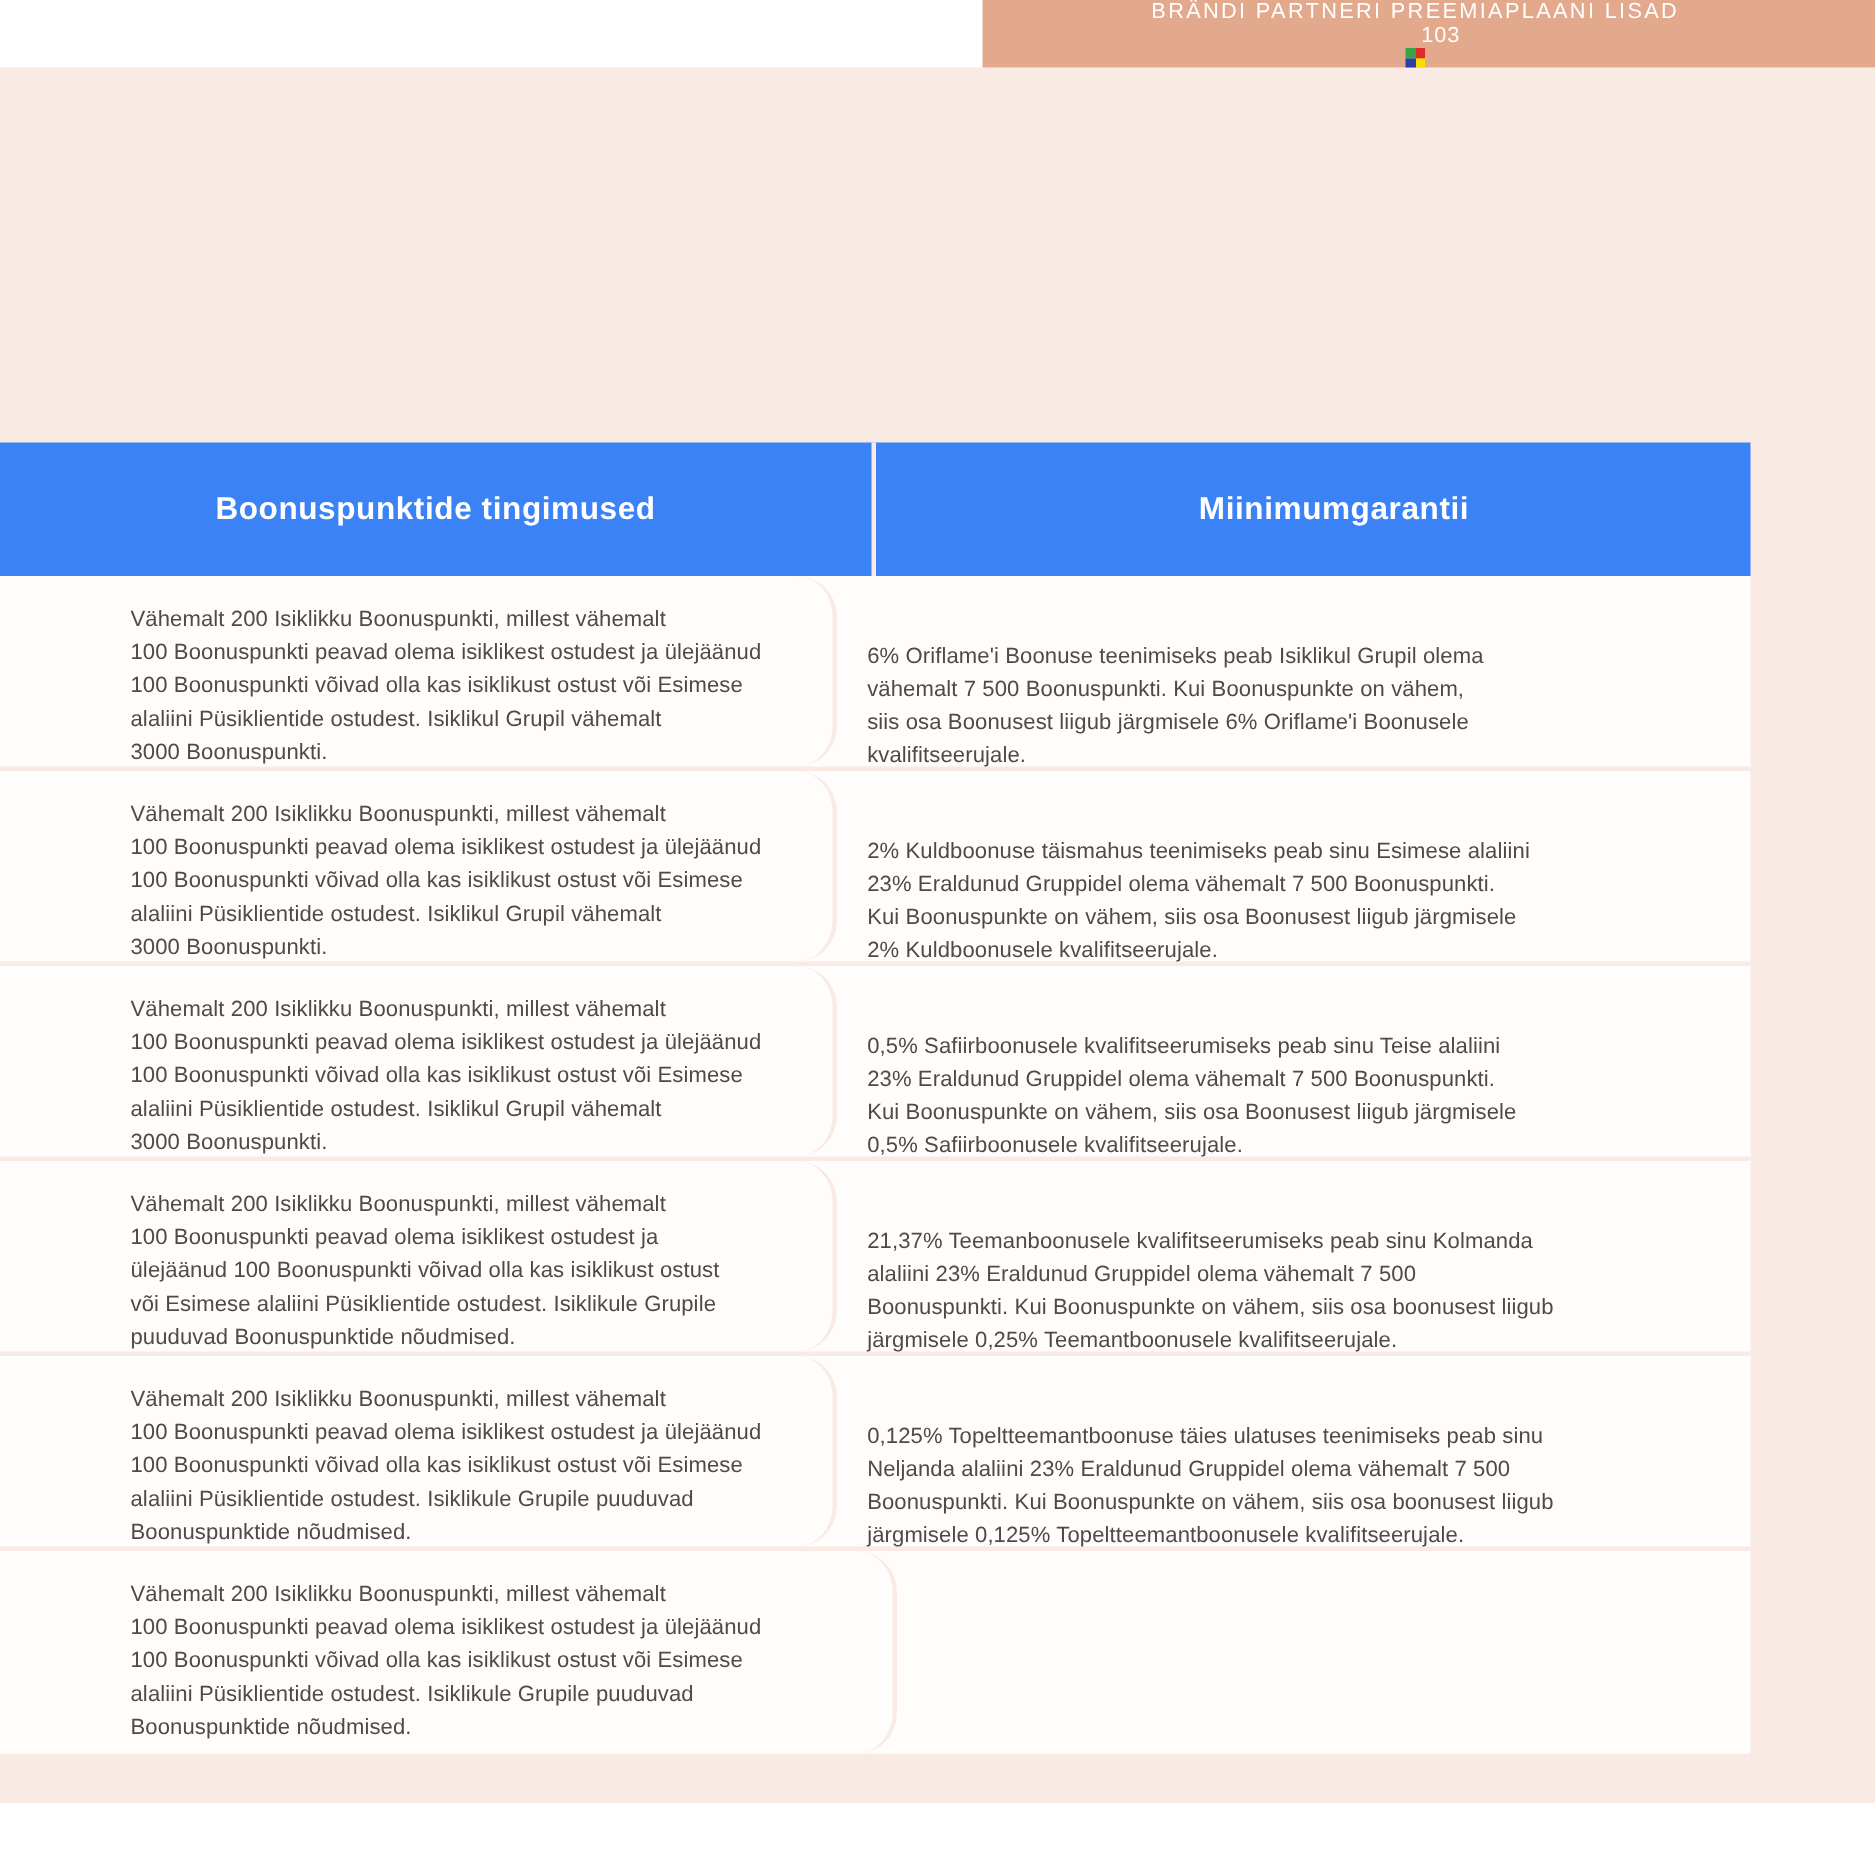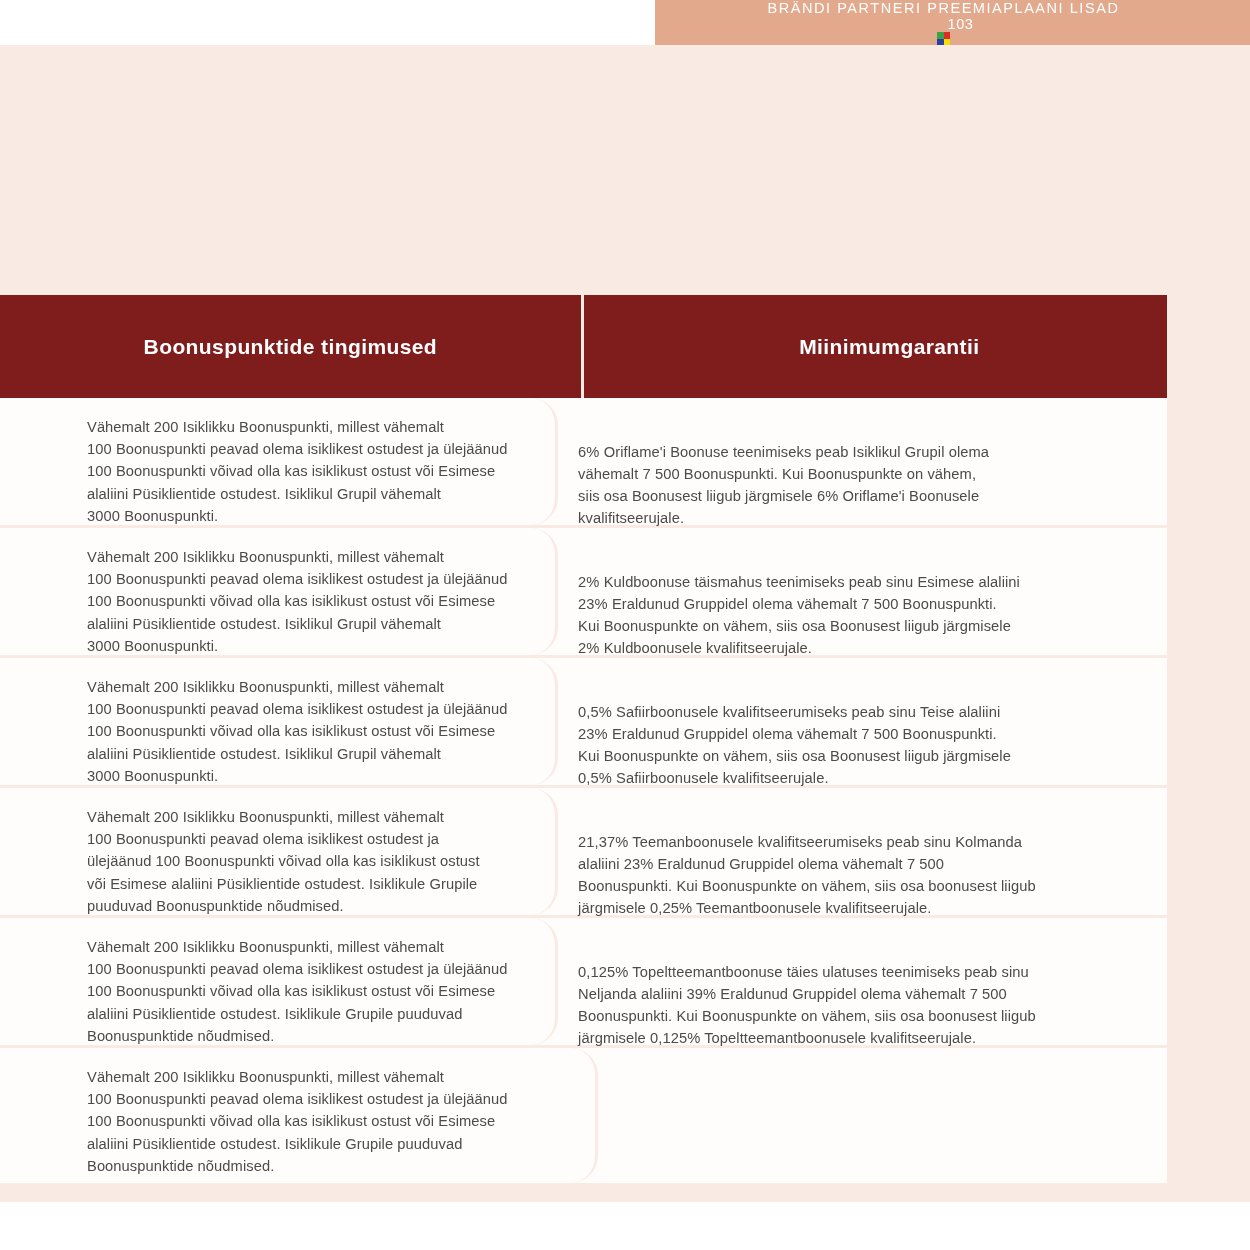--- a/index.html
+++ b/index.html
@@ -74,22 +74,22 @@
   
   .table {
     position: absolute;
     left: 0;
     top: 295px;
     width: 1167px;
   }
 
   .thead {
     display: flex;
-    height: 103px;
-    background: #7f1d1d;
+    height: 89px;
+    background: #3b82f6;
   }
   .th {
     display: flex;
     align-items: center;
     justify-content: center;
     color: #ffffff;
     font-size: 21px;
     font-weight: 700;
     letter-spacing: 0.4px;
   }
@@ -208,21 +208,21 @@
 järgmisele 0,25% Teemantboonusele kvalifitseerujale.</div>
     </div>
 
     <div class="trow row-h5">
       <div class="td col-a">Vähemalt 200 Isiklikku Boonuspunkti, millest vähemalt
 100 Boonuspunkti peavad olema isiklikest ostudest ja ülejäänud
 100 Boonuspunkti võivad olla kas isiklikust ostust või Esimese
 alaliini Püsiklientide ostudest. Isiklikule Grupile puuduvad
 Boonuspunktide nõudmised.</div>
       <div class="td col-b">0,125% Topeltteemantboonuse täies ulatuses teenimiseks peab sinu
-Neljanda alaliini 39% Eraldunud Gruppidel olema vähemalt 7 500
+Neljanda alaliini 23% Eraldunud Gruppidel olema vähemalt 7 500
 Boonuspunkti. Kui Boonuspunkte on vähem, siis osa boonusest liigub
 järgmisele 0,125% Topeltteemantboonusele kvalifitseerujale.</div>
     </div>
 
     <div class="trow row-h6">
       <div class="td col-a">Vähemalt 200 Isiklikku Boonuspunkti, millest vähemalt
 100 Boonuspunkti peavad olema isiklikest ostudest ja ülejäänud
 100 Boonuspunkti võivad olla kas isiklikust ostust või Esimese
 alaliini Püsiklientide ostudest. Isiklikule Grupile puuduvad
 Boonuspunktide nõudmised.</div>

